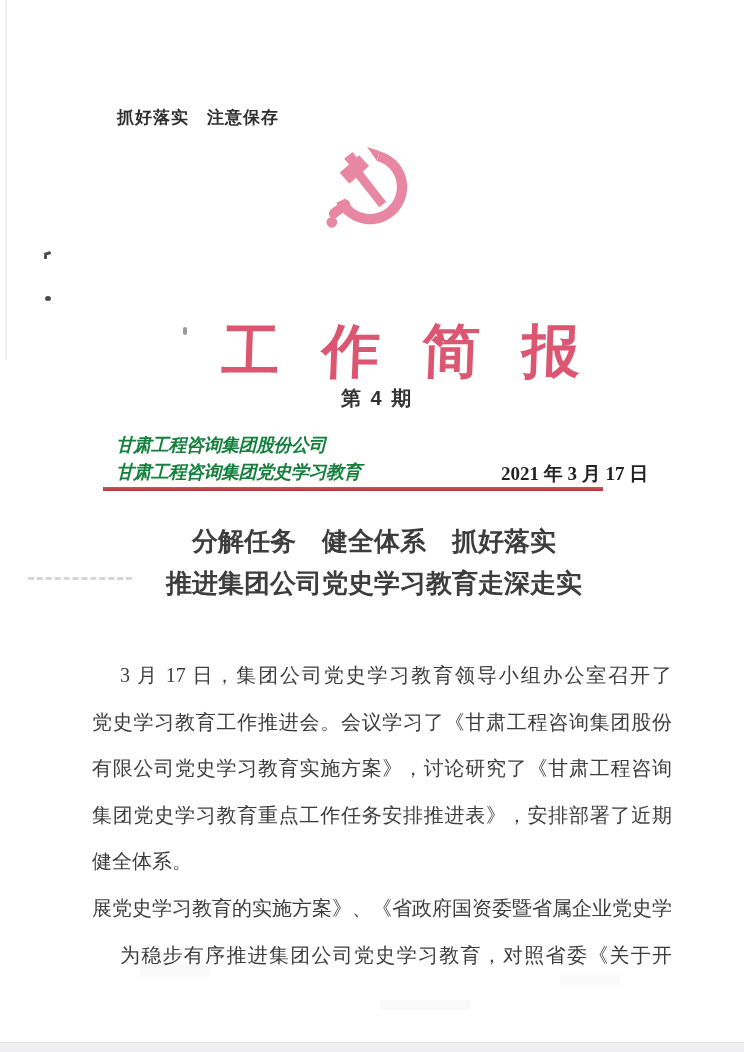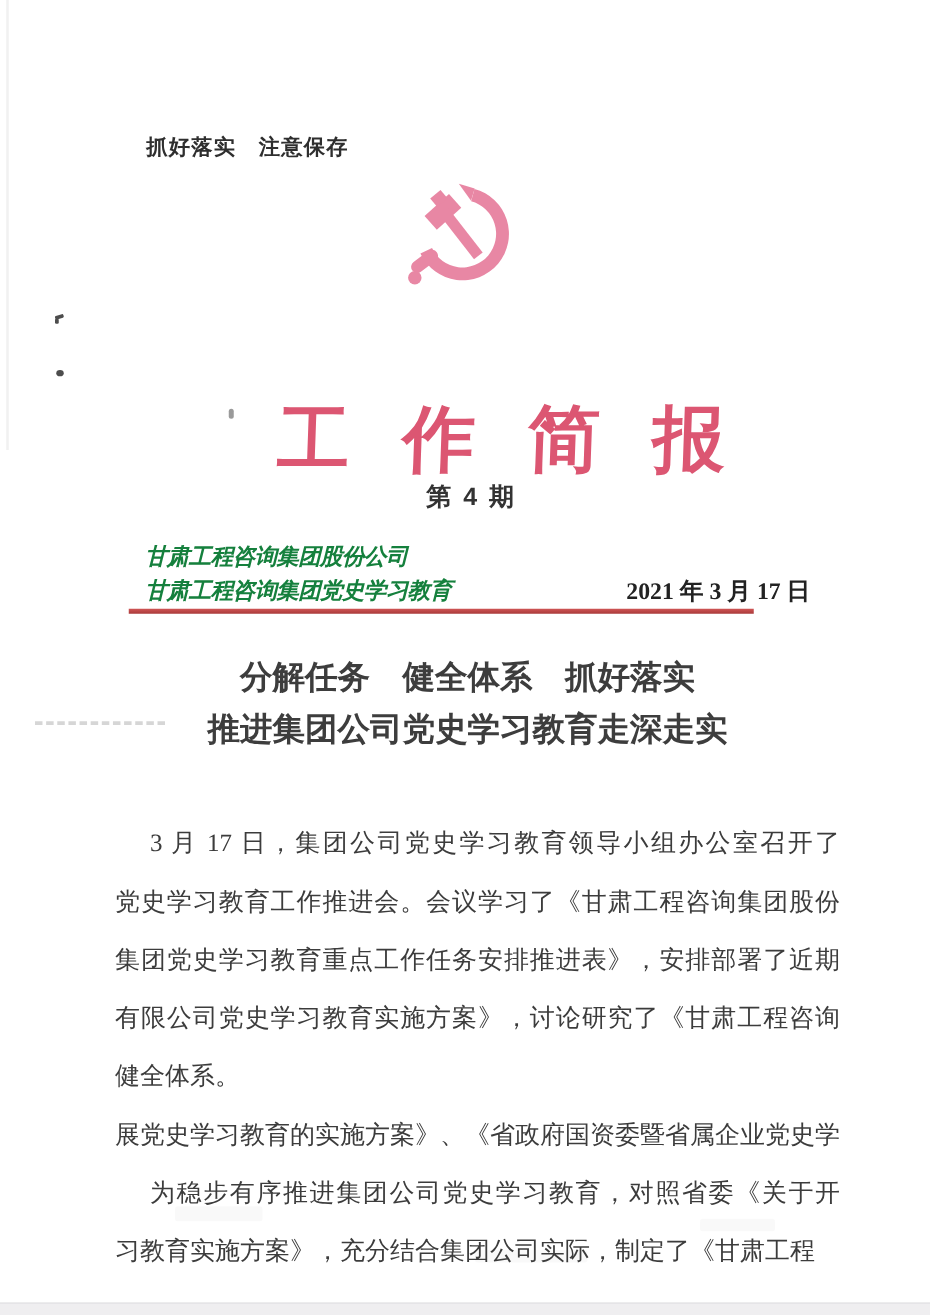--- a/index.html
+++ b/index.html
@@ -104,21 +104,20 @@
   <div class="issue-date">2021 年 3 月 17 日</div>
 
   <div class="divider"></div>
 
   <div class="headline h1">分解任务　健全体系　抓好落实</div>
   <div class="headline h2">推进集团公司党史学习教育走深走实</div>
 
   <div class="article-body">
       <div class="body-line first">3 月 17 日，集团公司党史学习教育领导小组办公室召开了</div>
       <div class="body-line">党史学习教育工作推进会。会议学习了《甘肃工程咨询集团股份</div>
+      <div class="body-line">有限公司党史学习教育实施方案》，讨论研究了《甘肃工程咨询</div>
       <div class="body-line">集团党史学习教育重点工作任务安排推进表》，安排部署了近期</div>
-      <div class="body-line">有限公司党史学习教育实施方案》，讨论研究了《甘肃工程咨询</div>
       <div class="body-line last">健全体系。</div>
       <div class="body-line">展党史学习教育的实施方案》、《省政府国资委暨省属企业党史学</div>
       <div class="body-line first">为稳步有序推进集团公司党史学习教育，对照省委《关于开</div>
-      <div class="body-line last">习教育实施方案》，充分结合集团公司实际，制定了《甘肃工程</div>
     </div>
 
 </div>
 
 </body></html>

